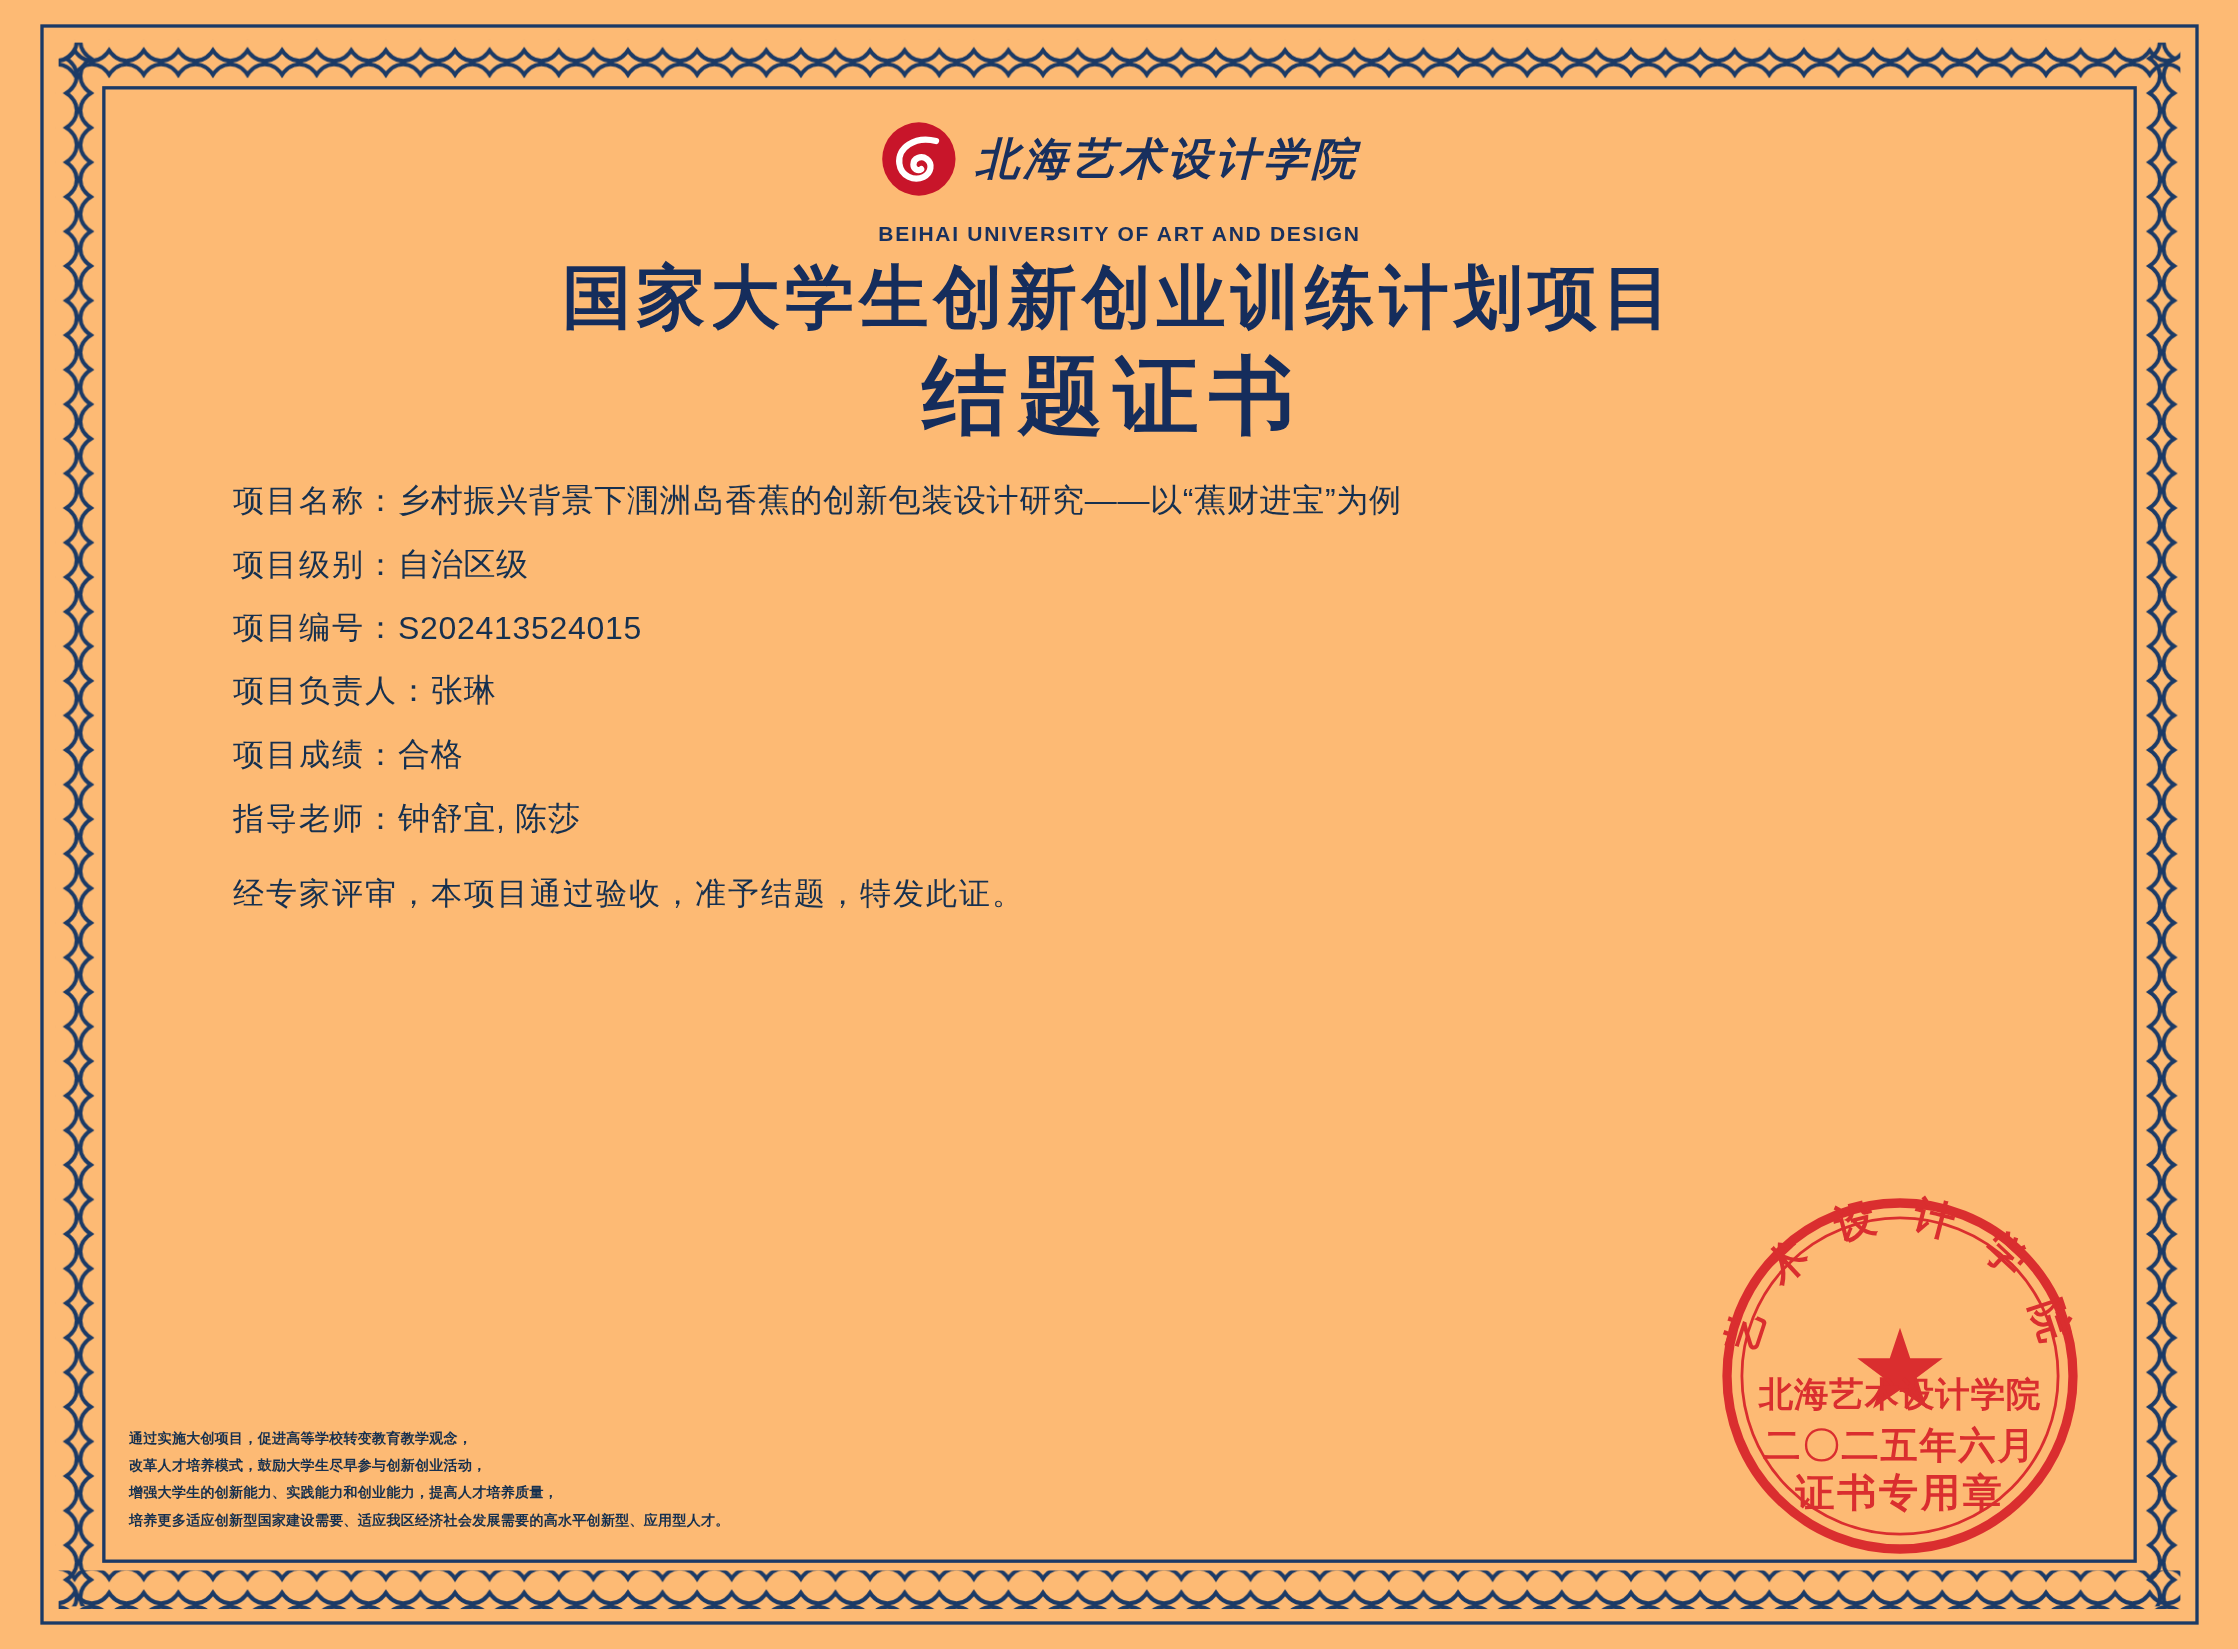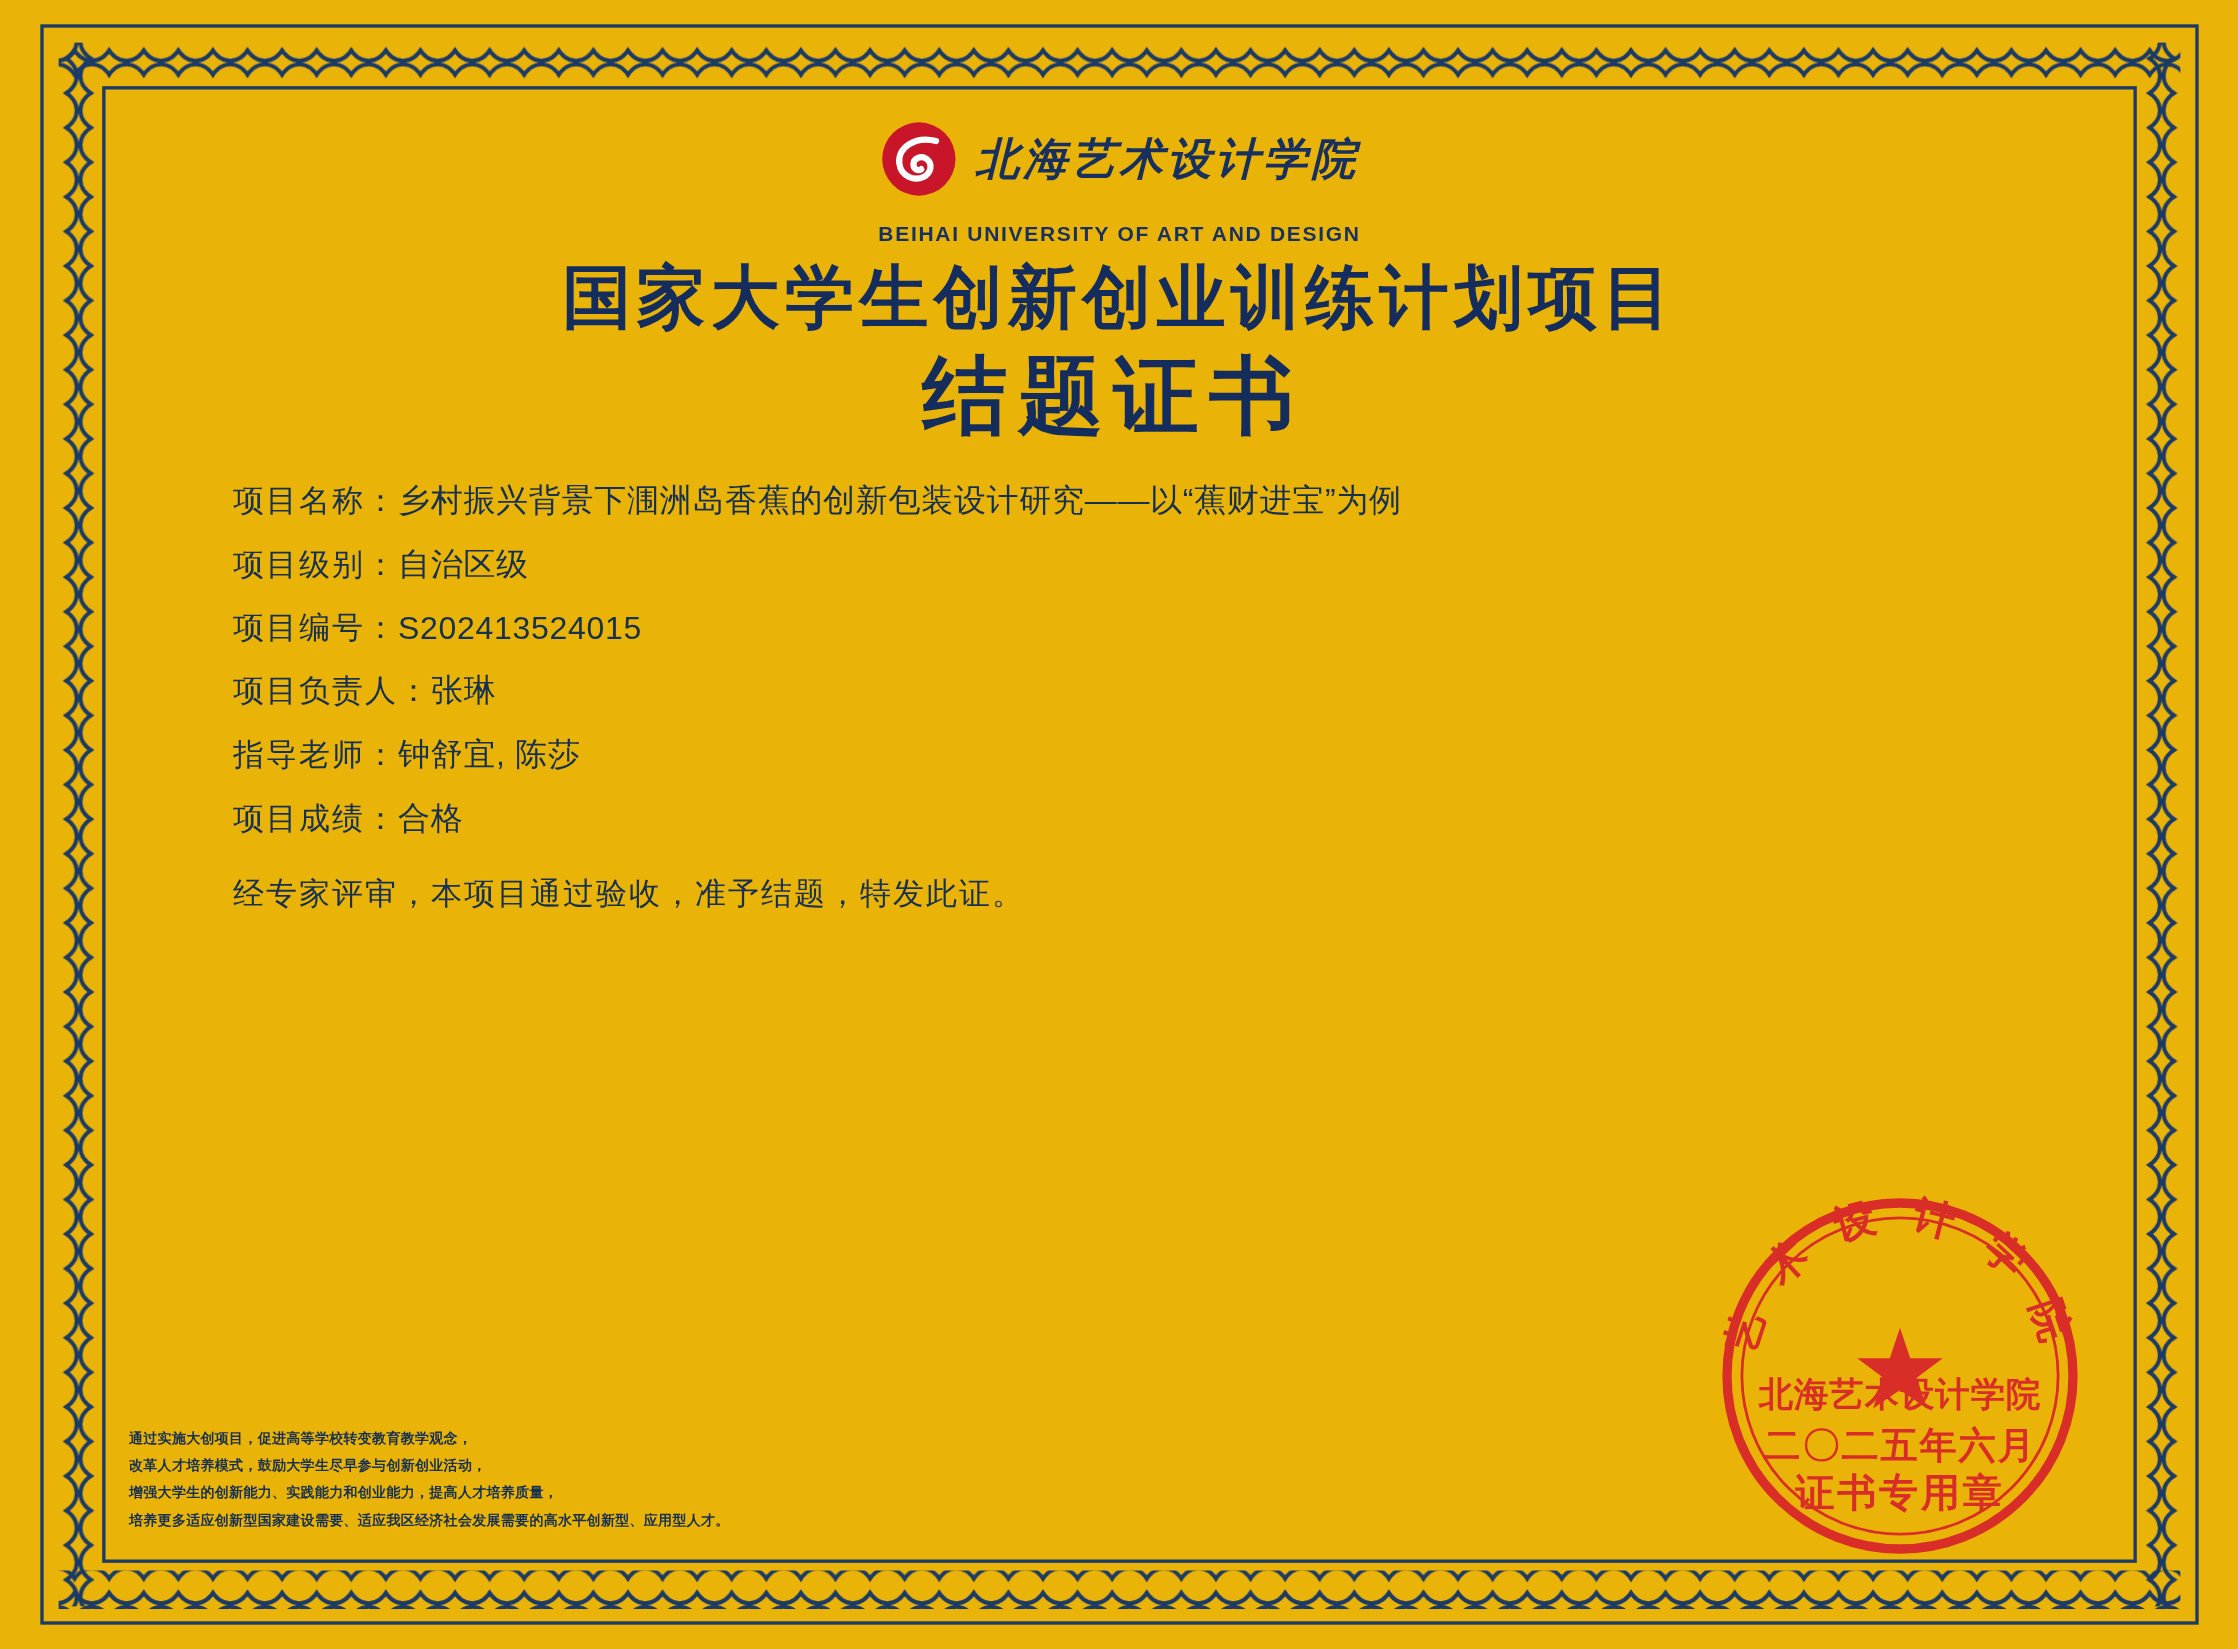--- a/index.html
+++ b/index.html
@@ -12,21 +12,21 @@
     height: 1649px;
     font-family: "Liberation Sans", sans-serif;
     position: relative;
     overflow: hidden;
   }
 
   
   .cert {
     position: absolute;
     inset: 0;
-    background: #eab308;
+    background: #fdba74;
   }
   .rope-frame {
     position: absolute;
     left: 40px;
     top: 24px;
     right: 40px;
     bottom: 24px;
   }
   .rope-frame svg {
     display: block;
@@ -225,26 +225,26 @@
       </div>
       <div class="field-row">
         <span class="field-label">项目编号：</span>
         <span class="field-value">S202413524015</span>
       </div>
       <div class="field-row">
         <span class="field-label">项目负责人：</span>
         <span class="field-value">张琳</span>
       </div>
       <div class="field-row">
+        <span class="field-label">项目成绩：</span>
+        <span class="field-value">合格</span>
+      </div>
+      <div class="field-row">
         <span class="field-label">指导老师：</span>
         <span class="field-value">钟舒宜, 陈莎</span>
-      </div>
-      <div class="field-row">
-        <span class="field-label">项目成绩：</span>
-        <span class="field-value">合格</span>
       </div>
       <div class="statement">经专家评审，本项目通过验收，准予结题，特发此证。</div>
     </div>
 
     <div class="footnote">
       <div>通过实施大创项目，促进高等学校转变教育教学观念，</div>
       <div>改革人才培养模式，鼓励大学生尽早参与创新创业活动，</div>
       <div>增强大学生的创新能力、实践能力和创业能力，提高人才培养质量，</div>
       <div>培养更多适应创新型国家建设需要、适应我区经济社会发展需要的高水平创新型、应用型人才。</div>
     </div>

